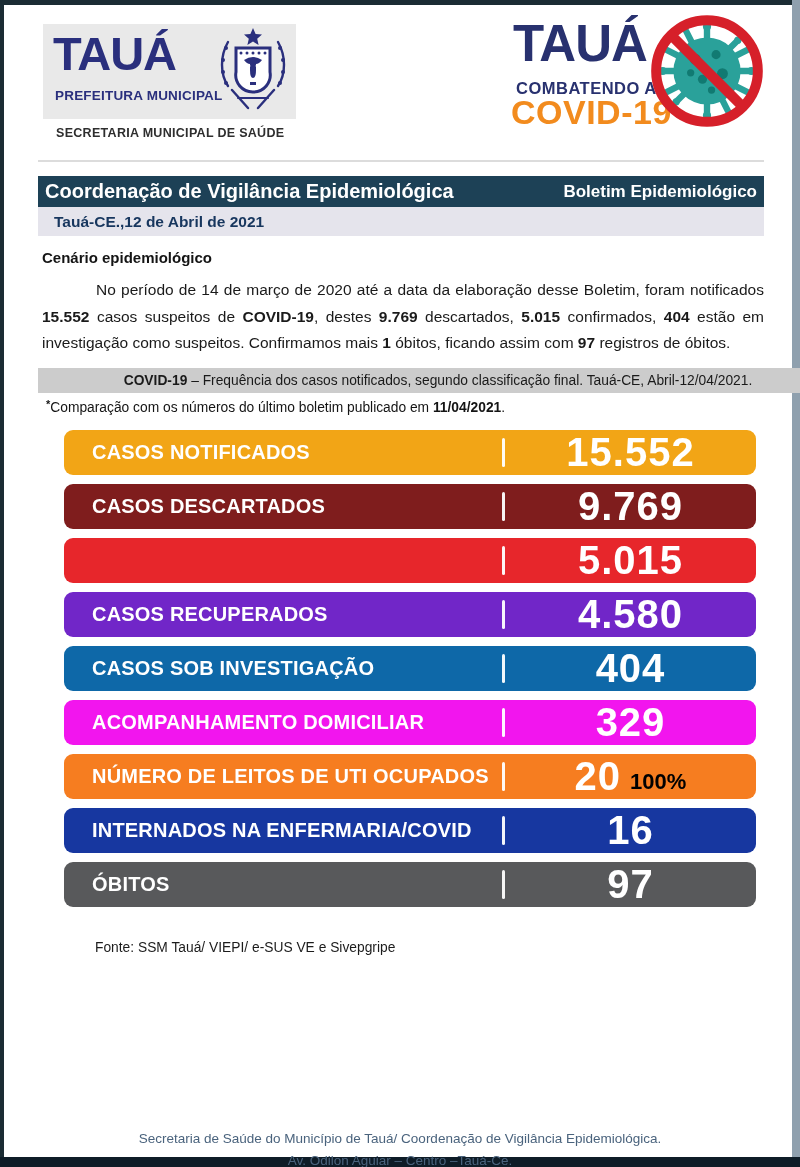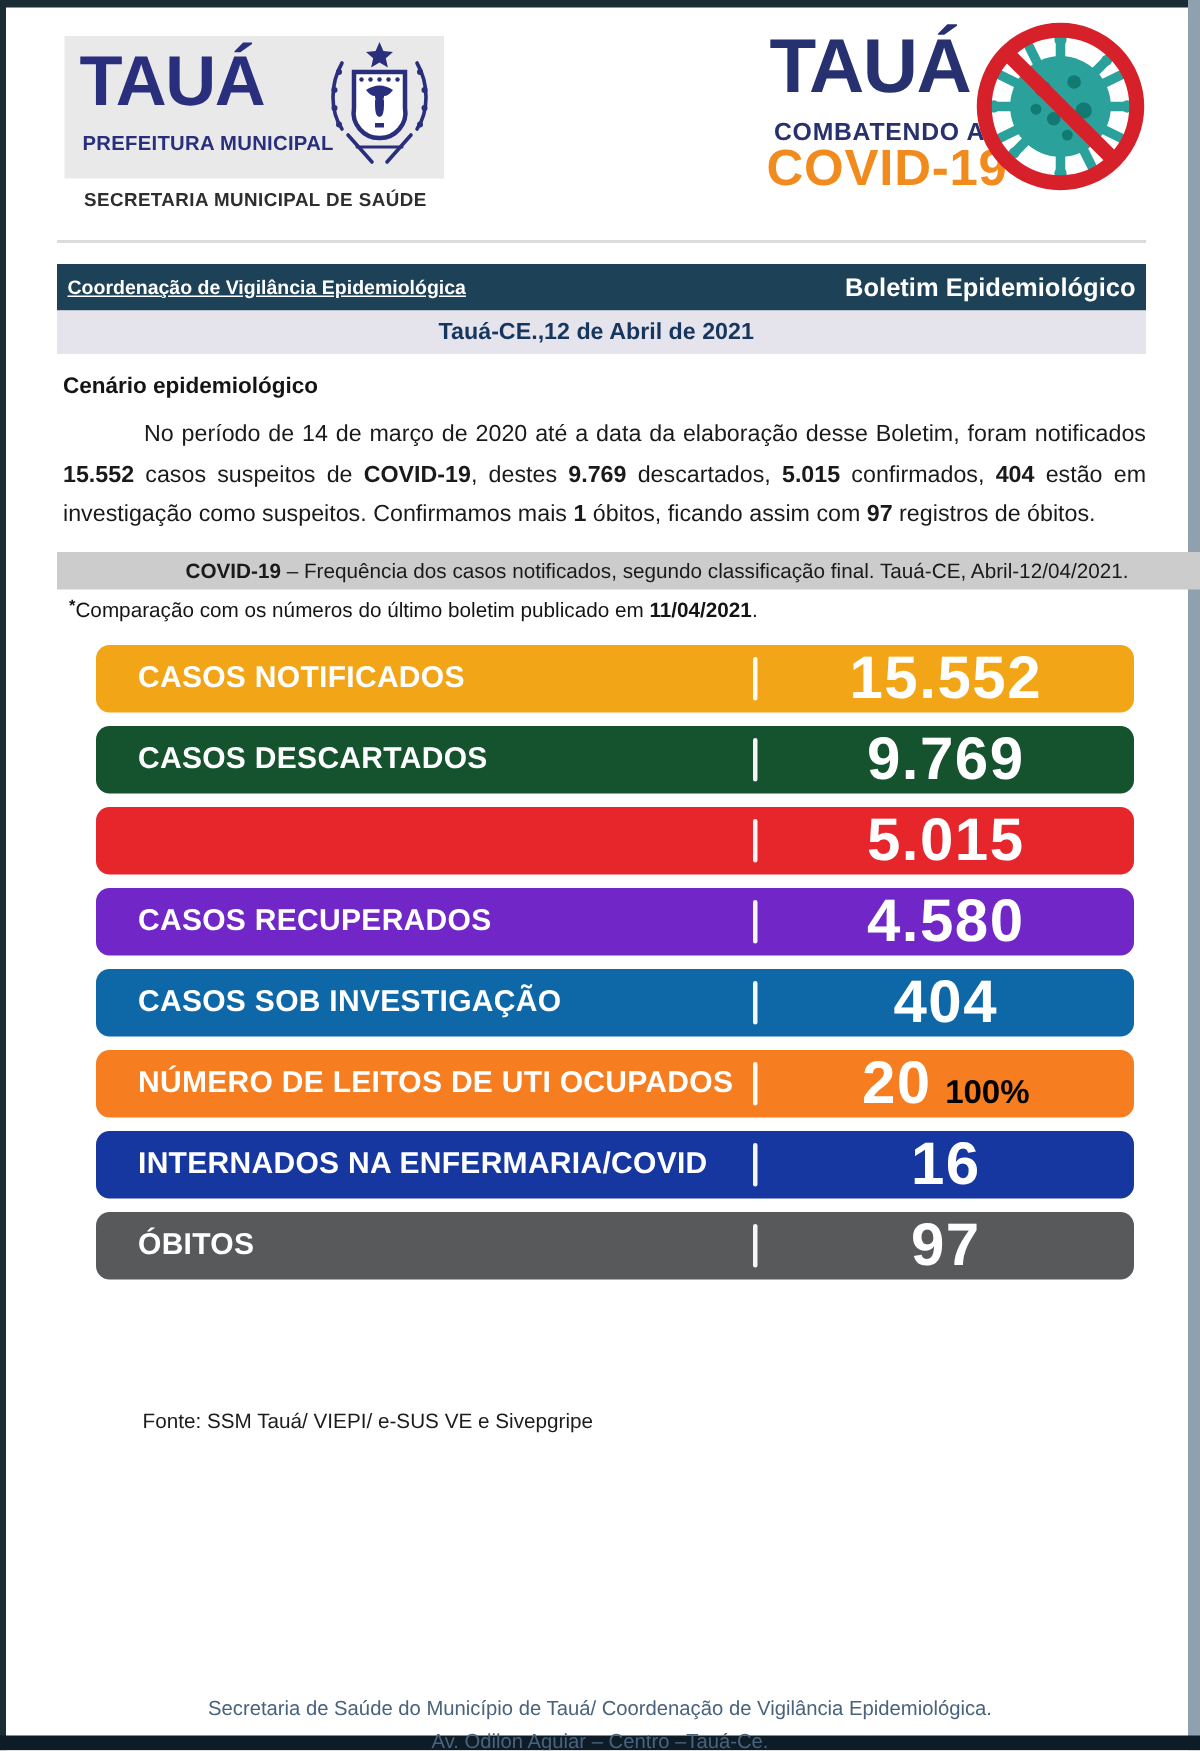--- a/index.html
+++ b/index.html
@@ -24,25 +24,25 @@
   .logo2-title{position:absolute;left:513px;top:14px;font-size:51px;font-weight:bold;color:#28316f;letter-spacing:-1px;}
   .logo2-line2{position:absolute;left:516px;top:79px;font-size:16.5px;font-weight:bold;color:#28316f;letter-spacing:.5px;}
   .logo2-line3{position:absolute;left:511px;top:93px;font-size:34px;font-weight:bold;color:#f28b1e;letter-spacing:.5px;}
   .virus-wrap{position:absolute;left:645px;top:12px;}
 
   .divider-line{position:absolute;left:38px;top:160px;width:726px;height:2px;background:#dcdcdc;}
 
   
   .banner{position:absolute;left:38px;top:176px;width:726px;height:31px;background:#1d4156;
           display:flex;justify-content:space-between;align-items:center;box-sizing:border-box;padding:0 7px;}
-  .banner-left{color:#ffffff;font-size:13px;font-weight:bold;text-decoration:underline;}
+  .banner-left{color:#ffffff;font-size:20px;font-weight:bold;}
   .banner-right{color:#ffffff;font-size:17px;font-weight:bold;}
   .date-strip{position:absolute;left:38px;top:207px;width:726px;height:29px;background:#e5e4ec;
-          box-sizing:border-box;padding-right:7px;text-align:center;line-height:29px;
-          font-size:15.5px;font-weight:bold;color:#17365e;}
+          box-sizing:border-box;padding-right:7px;text-align:left;line-height:29px;
+          font-size:15.5px;font-weight:bold;color:#17365e;padding-left:16px;}
 
   
   .scenario-heading{position:absolute;left:42px;top:249px;font-size:15px;font-weight:bold;color:#141414;}
   .scenario-par{position:absolute;left:42px;top:277px;width:722px;font-size:15.5px;line-height:26.5px;
           color:#1a1a1a;text-align:justify;text-indent:54px;}
   .b{font-weight:bold;}
 
   
   .class-bar{position:absolute;left:38px;top:368px;width:800px;height:25px;background:#cccccc;
           text-align:center;line-height:25px;font-size:13.8px;color:#1a1a1a;}
@@ -179,21 +179,21 @@
 
     <div class="stat-row" style="background-color: rgb(242, 165, 22);">
       <span class="stat-label">CASOS NOTIFICADOS</span>
       <span class="stat-sep"></span>
       <span class="stat-valwrap">
         <span class="stat-value">15.552</span>
 
       </span>
     </div>
 
-    <div class="stat-row" style="background-color: #14532d;">
+    <div class="stat-row" style="background-color: #7f1d1d;">
       <span class="stat-label">CASOS DESCARTADOS</span>
       <span class="stat-sep"></span>
       <span class="stat-valwrap">
         <span class="stat-value">9.769</span>
 
       </span>
     </div>
 
     <div class="stat-row" style="background-color: rgb(231, 38, 43);">
       <span class="stat-sep"></span>
@@ -214,20 +214,28 @@
 
     <div class="stat-row" style="background-color: rgb(14, 104, 168);">
       <span class="stat-label">CASOS SOB INVESTIGAÇÃO</span>
       <span class="stat-sep"></span>
       <span class="stat-valwrap">
         <span class="stat-value">404</span>
 
       </span>
     </div>
 
+    <div class="stat-row" style="background-color: rgb(242, 21, 238);">
+      <span class="stat-label">ACOMPANHAMENTO DOMICILIAR</span>
+      <span class="stat-sep"></span>
+      <span class="stat-valwrap">
+        <span class="stat-value">329</span>
+
+      </span>
+    </div>
 
     <div class="stat-row" style="background-color: rgb(246, 125, 32);">
       <span class="stat-label">NÚMERO DE LEITOS DE UTI OCUPADOS</span>
       <span class="stat-sep"></span>
       <span class="stat-valwrap">
         <span class="stat-value">20</span>
         <span class="stat-suffix">100%</span>
       </span>
     </div>
 

